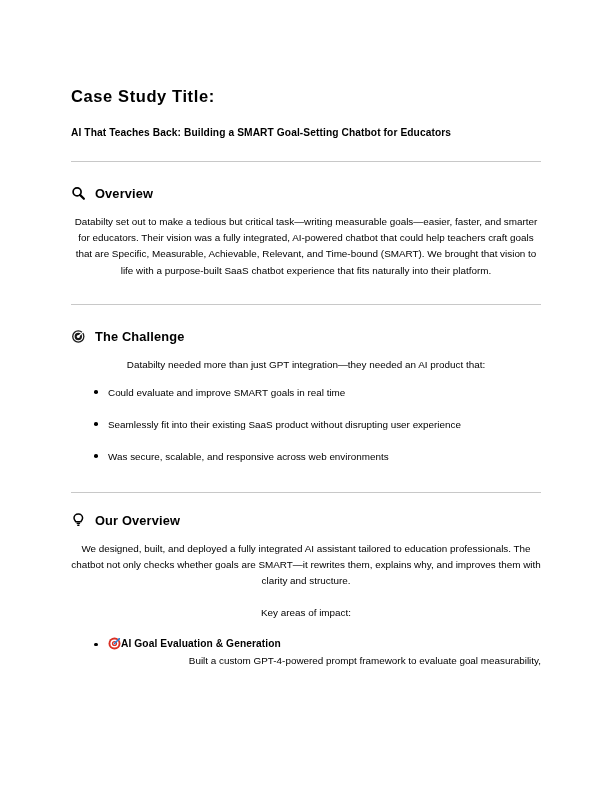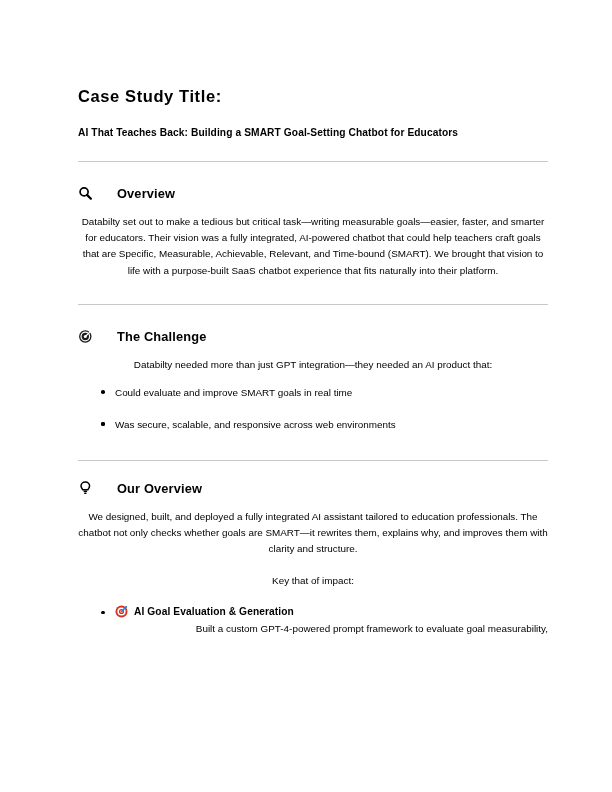--- a/index.html
+++ b/index.html
@@ -21,21 +21,21 @@
     position: absolute;
     left: 0; top: 0;
     width: 612px;
     height: 792px;
     background: #ffffff;
     overflow: hidden;
   }
 
   .content {
     position: absolute;
-    left: 78px;
+    left: 71px;
     top: 86px;
     width: 470px;
   }
 
   
   .doc-title {
     font-size: 16.5px;
     font-weight: bold;
     letter-spacing: 0.6px;
     line-height: 20px;
@@ -60,21 +60,21 @@
     height: 0;
   }
   .rule-1 { margin-top: 21px; }
   .rule-2 { margin-top: 25px; }
   .rule-3 { margin-top: 28px; }
 
   
   .section-head {
     display: flex;
     align-items: center;
-    gap: 24px;
+    gap: 9px;
     margin: 0;
     font-size: 12.8px;
     font-weight: bold;
     letter-spacing: 0.15px;
     color: #000;
     text-align: center;
   }
   .sh-1 { margin-top: 24px; }
   .sh-2 { margin-top: 24px; }
   .sh-3 { margin-top: 20px; }
@@ -144,21 +144,20 @@
     left: 23px;
     top: 6px;
     width: 3.6px;
     height: 3.6px;
     background: #000;
     border-radius: 50%;
   }
   .impact-title {
     display: flex;
     align-items: center;
-    gap: 6px;
     font-size: 10.2px;
     font-weight: bold;
     line-height: 14px;
     letter-spacing: 0.1px;
   }
   .impact-icon {
     display: inline-block;
     width: 13px;
     height: 13px;
     flex: 0 0 13px;
@@ -213,20 +212,21 @@
 
     <p class="body">Databilty needed more than just GPT integration—they needed an AI product that:</p>
 
     <ul class="bullets">
       <li>
         <span class="bullet-dot"></span>
         <span>Could evaluate and improve SMART goals in real time</span>
       </li>
       <li>
         <span class="bullet-dot"></span>
+        <span>Seamlessly fit into their existing SaaS product without disrupting user experience</span>
       </li>
       <li>
         <span class="bullet-dot"></span>
         <span>Was secure, scalable, and responsive across web environments</span>
       </li>
     </ul>
 
     <hr class="rule rule-3">
 
     <div class="section-head sh-3">
@@ -235,21 +235,21 @@
           <path d="M7.3 1.0 C4.7 1.0 3.0 2.9 3.0 5.1 C3.0 6.7 4.0 7.8 4.8 8.8 L9.8 8.8 C10.6 7.8 11.6 6.7 11.6 5.1 C11.6 2.9 9.9 1.0 7.3 1.0 Z" fill="none" stroke="#000" stroke-width="1.5"></path>
           <rect x="5.6" y="9.6" width="3.5" height="1.5" fill="#000"></rect>
           <rect x="6.2" y="11.6" width="2.3" height="1.4" rx="0.6" fill="#000"></rect>
         </svg>
       </span>
       <span>Our Overview</span>
     </div>
 
     <p class="body">We designed, built, and deployed a fully integrated AI assistant tailored to education professionals. The chatbot not only checks whether goals are SMART—it rewrites them, explains why, and improves them with clarity and structure.</p>
 
-    <p class="body tight">Key that of impact:</p>
+    <p class="body tight">Key areas of impact:</p>
 
     <ul class="impact">
       <li>
         <span class="bullet-dot"></span>
         <div class="impact-title">
           <span class="impact-icon">
             <svg width="13" height="13" viewBox="0 0 13 13" aria-hidden="true">
               <circle cx="6.5" cy="6.5" r="6.0" fill="#d93025"></circle>
               <circle cx="6.5" cy="6.5" r="4.1" fill="#ffffff"></circle>
               <circle cx="6.5" cy="6.5" r="2.6" fill="#d93025"></circle>

